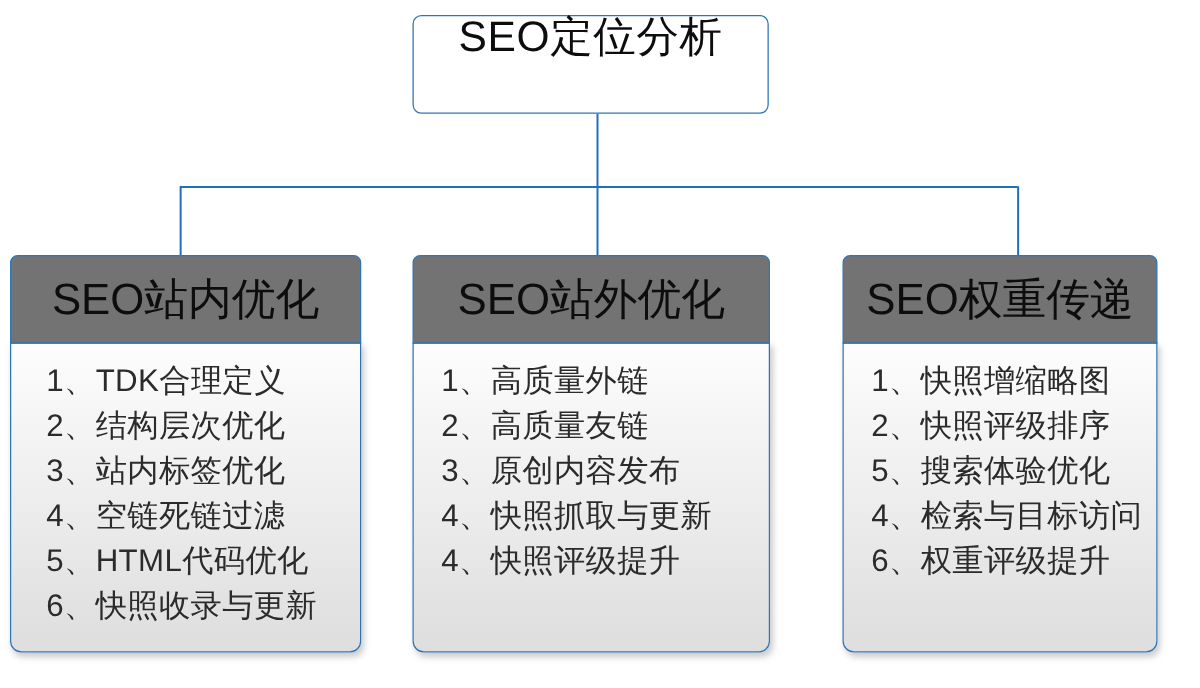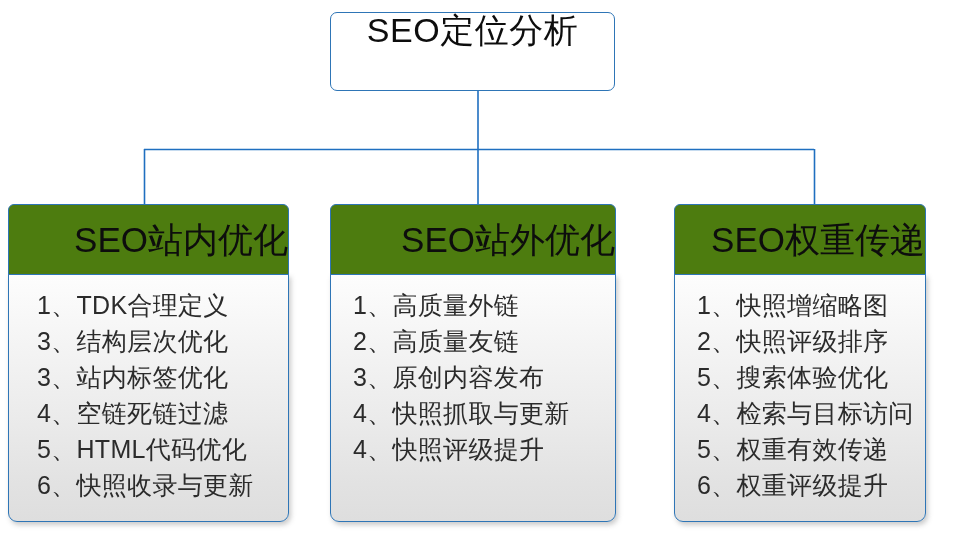--- a/index.html
+++ b/index.html
@@ -60,24 +60,24 @@
   .col-0 { left: 8px;   width: 281px; }
   .col-1 { left: 330px; width: 286px; }
   .col-2 { left: 674px; width: 252px; }
 
   .col-header {
     box-sizing: border-box;
     width: 100%;
     height: 71px;
     border: 1.3px solid #2e75b6;
     border-radius: 6px 6px 0 0;
-    background: #4d7c0f;
+    background: #737373;
     display: flex;
     align-items: center;
-    justify-content: flex-end;
+    justify-content: center;
   }
   .col-header .header-title {
     font-size: 35px;
     color: #0d0d0d;
     line-height: 1;
     white-space: nowrap;
   }
 
   .col-body {
     box-sizing: border-box;
@@ -128,21 +128,21 @@
   <div class="root-node">
     <span class="node-title">SEO定位分析</span>
   </div>
 
   <div class="column col-0">
     <div class="col-header">
       <span class="header-title">SEO站内优化</span>
     </div>
     <div class="col-body">
       <div class="list-item">1、TDK合理定义</div>
-      <div class="list-item">3、结构层次优化</div>
+      <div class="list-item">2、结构层次优化</div>
       <div class="list-item">3、站内标签优化</div>
       <div class="list-item">4、空链死链过滤</div>
       <div class="list-item">5、HTML代码优化</div>
       <div class="list-item">6、快照收录与更新</div>
     </div>
   </div>
 
   <div class="column col-1">
     <div class="col-header">
       <span class="header-title">SEO站外优化</span>
@@ -158,18 +158,17 @@
 
   <div class="column col-2">
     <div class="col-header">
       <span class="header-title">SEO权重传递</span>
     </div>
     <div class="col-body">
       <div class="list-item">1、快照增缩略图</div>
       <div class="list-item">2、快照评级排序</div>
       <div class="list-item">5、搜索体验优化</div>
       <div class="list-item">4、检索与目标访问</div>
-      <div class="list-item">5、权重有效传递</div>
       <div class="list-item">6、权重评级提升</div>
     </div>
   </div>
 
 </div>
 
 </body></html>

